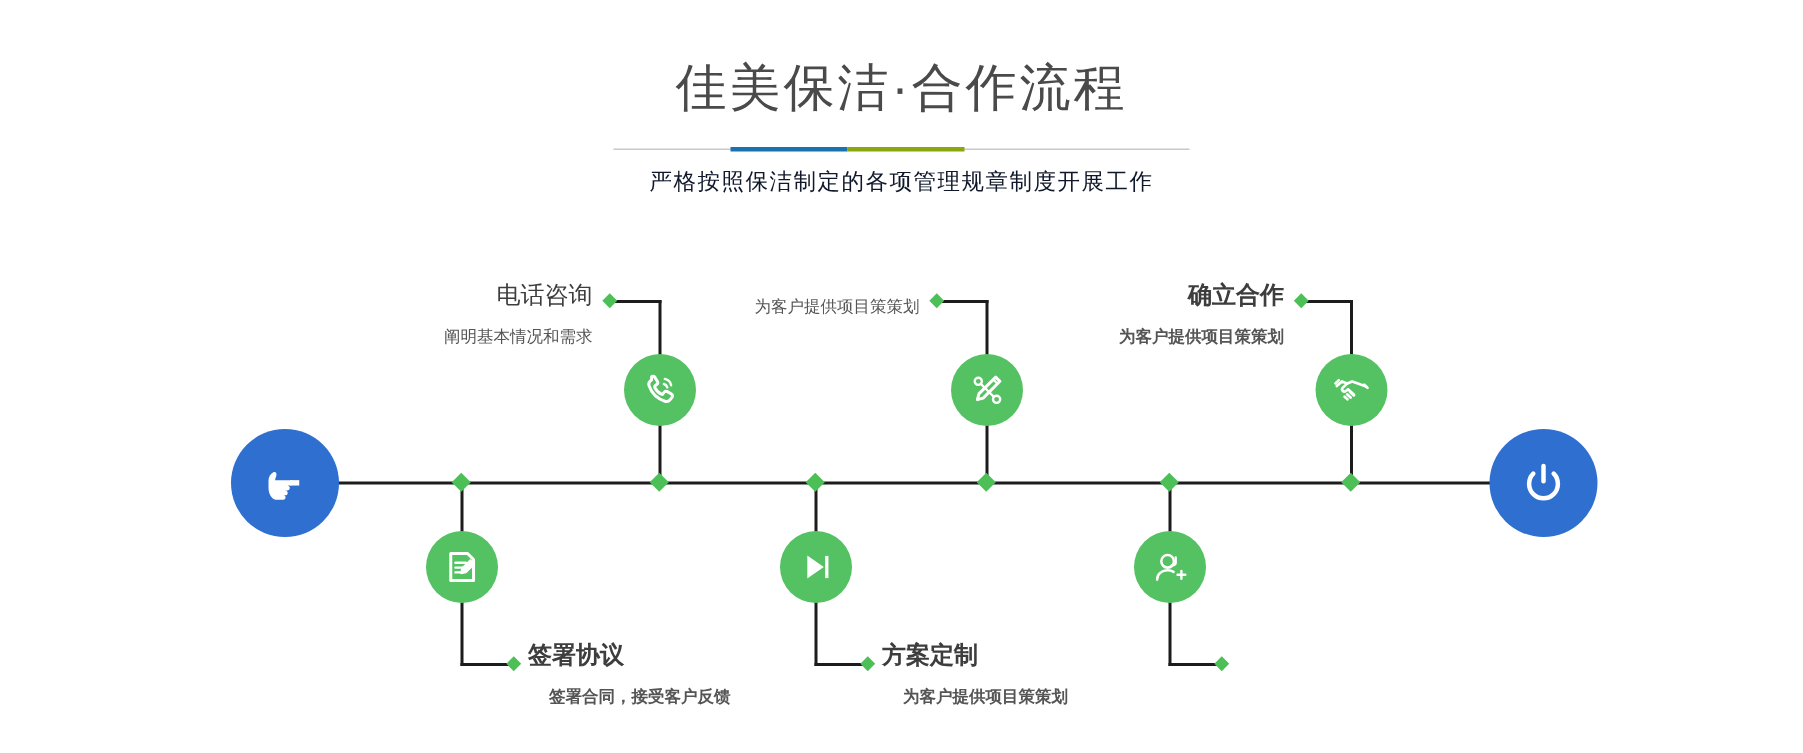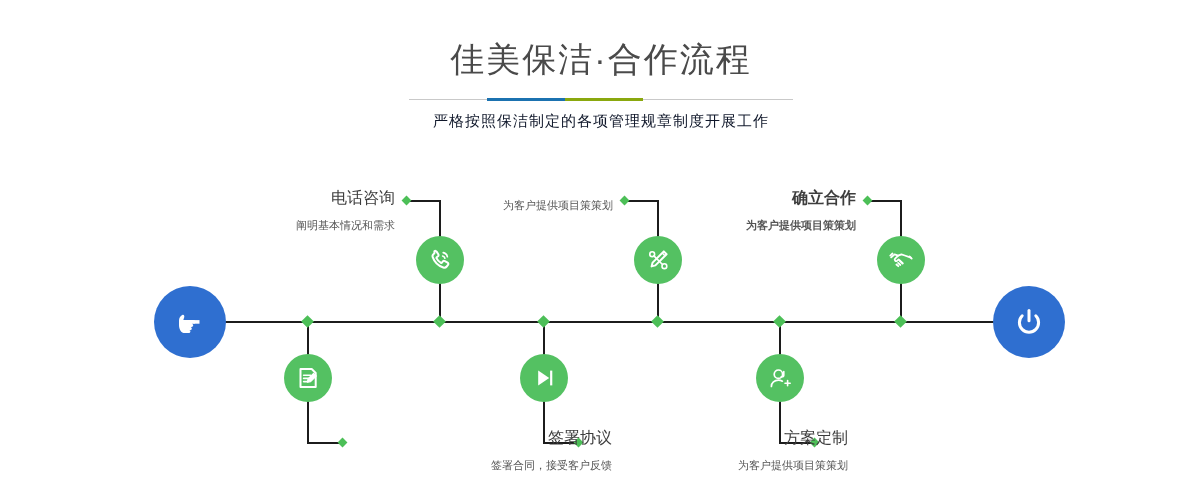--- a/index.html
+++ b/index.html
@@ -50,21 +50,21 @@
   .diamond{
     position:absolute;width:9px;height:9px;background:#4cbf57;
     transform:rotate(45deg);z-index:4;
   }
   .diamond.sm{width:7px;height:7px;}
 
   .label{position:absolute;z-index:5;}
   .label .lab-title{font-size:16px;color:#3d3d3d;line-height:20px;white-space:nowrap;}
   .label .lab-desc{font-size:11px;color:#555555;line-height:18px;white-space:nowrap;margin-top:8px;}
   .label.top{text-align:right;}
-  .label.bottom{text-align:right;}
+  .label.bottom{text-align:left;font-weight:bold;}
   .label.bottom .lab-desc{margin-left:14px;}
 </style>
 </head>
 <body>
 
 <div id="page">
 
   <div class="header">
     <h1 class="title">佳美保洁·合作流程</h1>
     <div class="divider">

